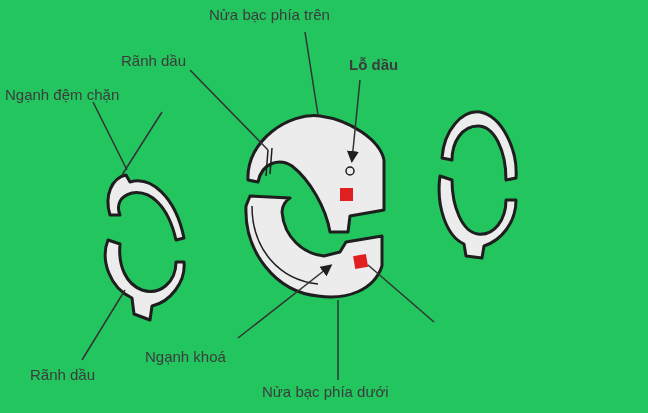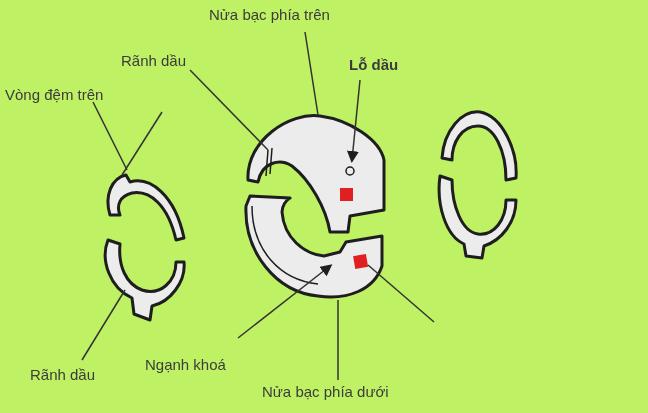--- a/index.html
+++ b/index.html
@@ -1,16 +1,16 @@
 <!DOCTYPE html>
 <html><head>
 <meta charset="utf-8">
 <style>
   html, body { margin:0; padding:0; background:#ffffff; }
-  #stage { position:relative; width:648px; height:413px; overflow:hidden; background:#bef264;
+  #stage { position:relative; width:648px; height:413px; overflow:hidden; background:#22c55e;
     font-family:"Liberation Sans", sans-serif; color:#3a3a3a; }
   svg.art { position:absolute; left:0; top:0; }
   .lbl { position:absolute; font-size:15px; line-height:17px; white-space:nowrap; color:#3c3c3c; }
 </style>
 </head>
 <body>
 
 <div id="stage">
   <svg class="art" width="648" height="413" viewBox="0 0 648 413">
     <defs>
@@ -53,17 +53,17 @@
       <line x1="238" y1="338" x2="330" y2="266" marker-end="url(#ah)"></line>
       <line x1="338" y1="300" x2="338" y2="380"></line>
       <line x1="434" y1="322" x2="368" y2="265"></line>
       <line x1="360" y1="80" x2="352" y2="160" marker-end="url(#ah)"></line>
     </g>
   </svg>
 
   <div class="lbl" style="left:209px;top:6px;">Nửa bạc phía trên</div>
   <div class="lbl" style="left:121px;top:52px;">Rãnh dầu</div>
   <div class="lbl" style="left:349px;top:56px;font-weight:bold;">Lỗ dầu</div>
-  <div class="lbl" style="left:5px;top:86px;">Vòng đệm trên</div>
+  <div class="lbl" style="left:5px;top:86px;">Ngạnh đệm chặn</div>
   <div class="lbl" style="left:30px;top:366px;">Rãnh dầu</div>
-  <div class="lbl" style="left:145px;top:356px;">Ngạnh khoá</div>
+  <div class="lbl" style="left:145px;top:348px;">Ngạnh khoá</div>
   <div class="lbl" style="left:262px;top:383px;">Nửa bạc phía dưới</div>
 </div>
 
 </body></html>

